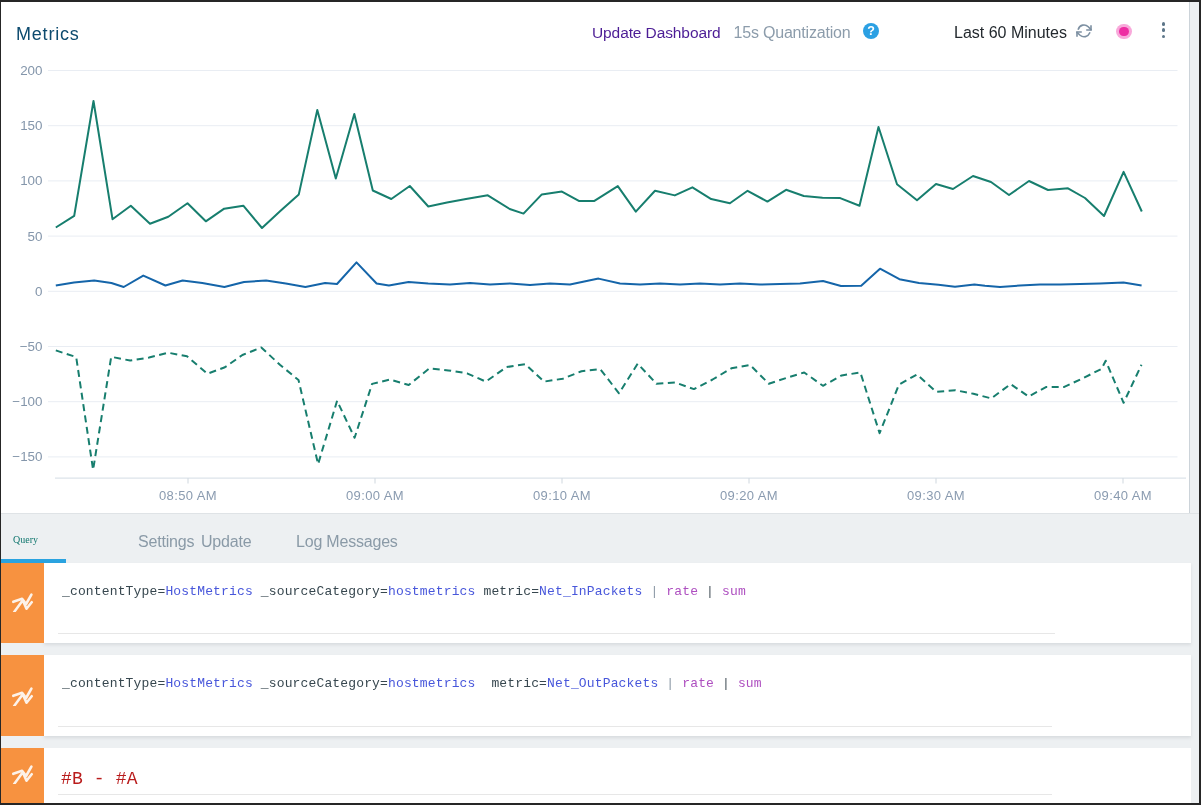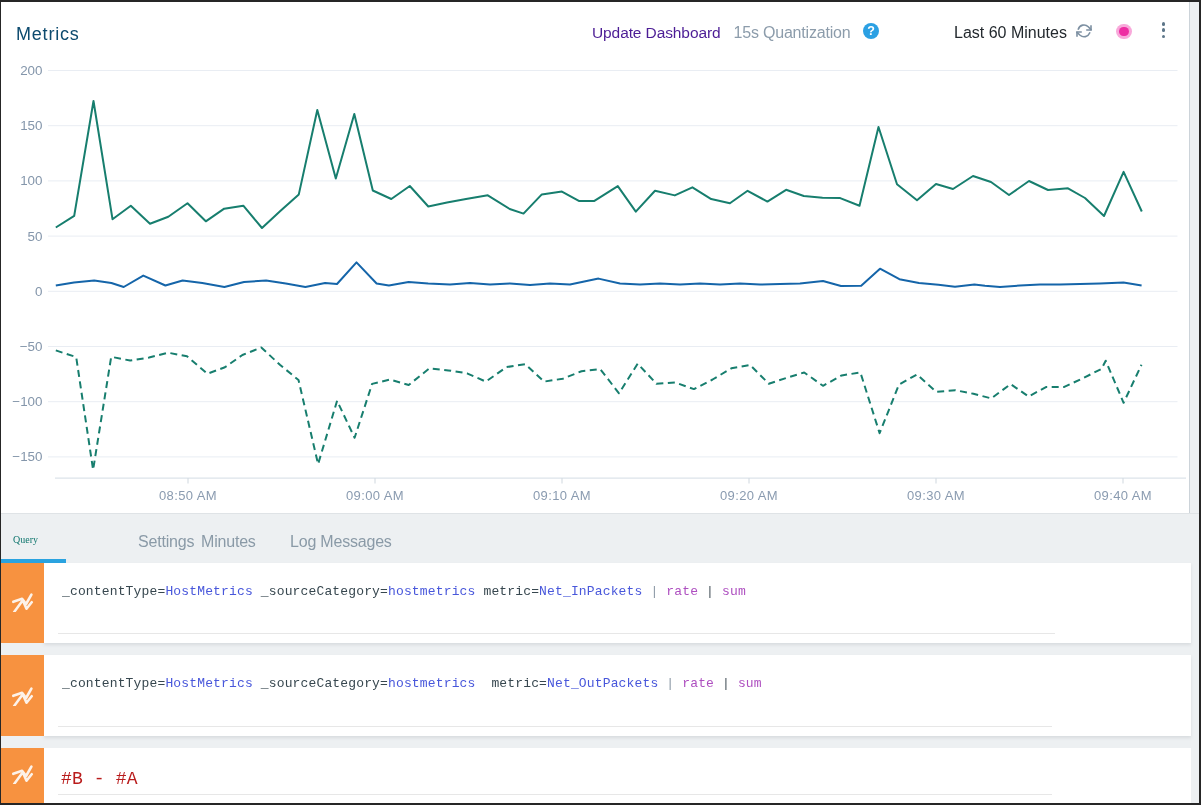--- a/index.html
+++ b/index.html
@@ -102,22 +102,22 @@
       804.2,372.5 823,385.8 841.7,375.4 860.4,372.5 879.6,433.2 898.9,384.7 916.9,374.5 936.2,391.8
       955.4,390.2 973.4,393.8 991.3,398.4 1010.6,384.1 1028.5,396.5 1046.4,386.9 1064.3,386.9
       1082.2,378.6 1101.5,368.9 1105.7,360.7 1123.6,402.8 1141.5,364.8"></polyline>
   </svg>
 
   <div class="abs" style="left:1189px;top:2px;width:10px;height:511px;background:#edf0f2;border-left:1px solid #ccd3d9;box-sizing:border-box;"></div>
 
   <div class="abs" style="left:0;top:513px;width:1201px;height:50px;background:#edf0f2;border-top:1px solid #dfe3e6;box-sizing:border-box;"></div>
   <div class="abs" style="left:13px;top:534px;font-size:10px;color:#0f766e;font-family:Liberation Serif, serif;">Query</div>
   <div class="abs" style="left:98px;top:533px;font-size:16px;letter-spacing:-0.2px;color:#8a9aa7;margin-left:40px;">Settings</div>
-  <div class="abs" style="left:201px;top:533px;font-size:16px;letter-spacing:-0.2px;color:#8a9aa7;">Minutes</div>
-  <div class="abs" style="left:290px;top:533px;font-size:16px;letter-spacing:-0.2px;color:#8a9aa7;text-align:center;">Log Messages</div>
+  <div class="abs" style="left:201px;top:533px;font-size:16px;letter-spacing:-0.2px;color:#8a9aa7;">Update</div>
+  <div class="abs" style="left:296px;top:533px;font-size:16px;letter-spacing:-0.2px;color:#8a9aa7;text-align:center;">Log Messages</div>
   <div class="abs" style="left:1px;top:559px;width:65px;height:4px;background:#2aa3e0;"></div>
 
   <div class="abs" style="left:44px;top:563px;width:1147px;height:79.5px;background:#fff;box-shadow:0 2px 3px rgba(120,130,140,0.18);"></div>
   <div class="abs" style="left:1px;top:563px;width:43px;height:79.5px;background:#f79240;"></div>
 
   <div class="abs" style="left:44px;top:654.5px;width:1147px;height:81px;background:#fff;box-shadow:0 2px 3px rgba(120,130,140,0.18);"></div>
   <div class="abs" style="left:1px;top:654.5px;width:43px;height:81px;background:#f79240;"></div>
 
   <div class="abs" style="left:44px;top:747.5px;width:1147px;height:55.5px;background:#fff;"></div>
   <div class="abs" style="left:1px;top:747.5px;width:43px;height:55.5px;background:#f79240;"></div>

